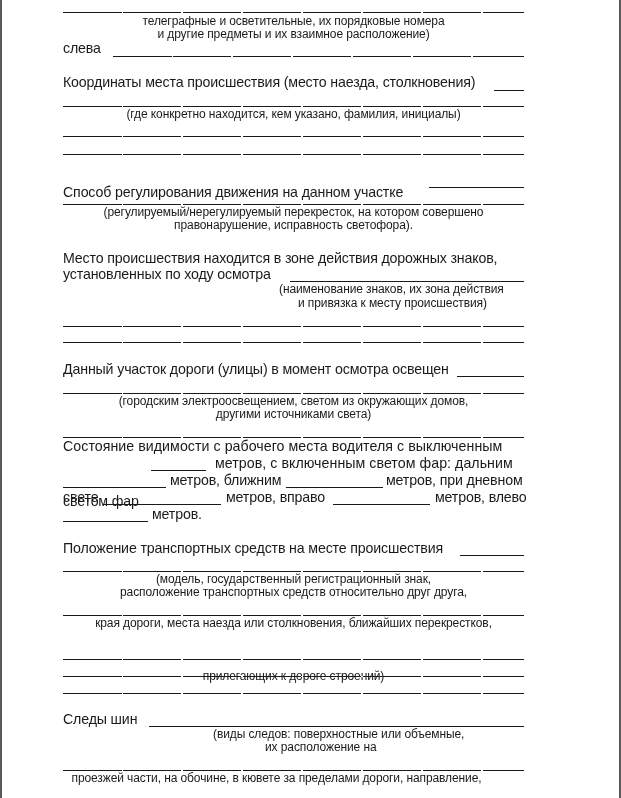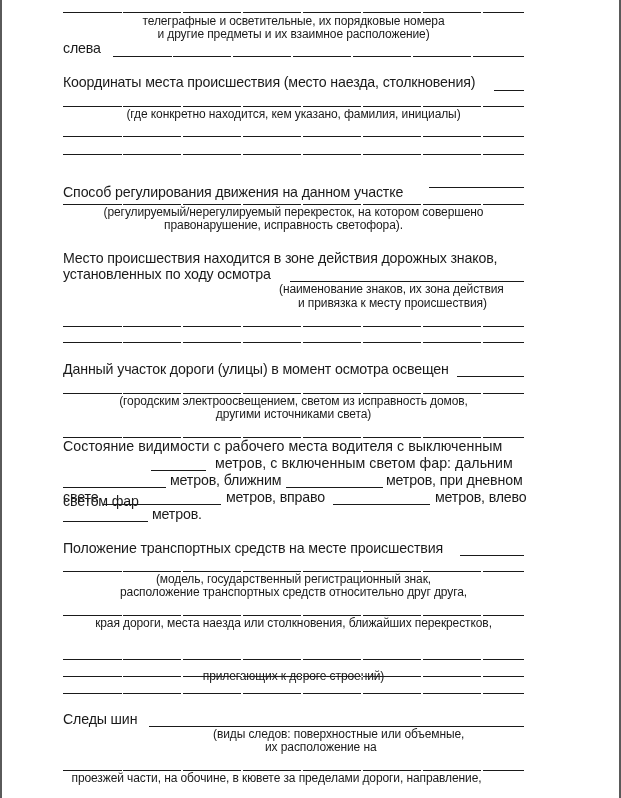--- a/index.html
+++ b/index.html
@@ -42,34 +42,34 @@
 <div class="field" style="left:494px; top:90px; width:30px;"></div>
 <div class="seg" style="left:63px; top:106px; width:461px;"></div>
 <div class="ab h center" style="left:63px; top:107px; width:461px;">(где конкретно находится, кем указано, фамилия, инициалы)</div>
 <div class="seg" style="left:63px; top:136px; width:461px;"></div>
 <div class="seg" style="left:63px; top:154px; width:461px;"></div>
 
 <div class="ab t" style="left:63px; top:172px;margin-top:12px;">Способ регулирования движения на данном участке</div>
 <div class="field" style="left:429px; top:187px; width:95px;"></div>
 <div class="seg" style="left:63px; top:204px; width:461px;"></div>
 <div class="ab h center" style="left:63px; top:205px; width:461px;">(регулируемый/нерегулируемый перекресток, на котором совершено</div>
-<div class="ab h center" style="left:53px; top:218px; width:461px;">правонарушение, исправность светофора).</div>
+<div class="ab h center" style="left:63px; top:218px; width:461px;">правонарушение, исправность светофора).</div>
 
 <div class="ab t" style="left:63px; top:250px;">Место происшествия находится в зоне действия дорожных знаков,</div>
 <div class="ab t" style="left:63px; top:266px;">установленных по ходу осмотра</div>
 <div class="field" style="left:290px; top:281px; width:234px;"></div>
 <div class="ab h" style="left:279px; top:282px;">(наименование знаков, их зона действия</div>
 <div class="ab h" style="left:298px; top:296px;">и привязка к месту происшествия)</div>
 <div class="seg" style="left:63px; top:326px; width:461px;"></div>
 <div class="seg" style="left:63px; top:342px; width:461px;"></div>
 
 <div class="ab t" style="left:63px; top:361px;">Данный участок дороги (улицы) в момент осмотра освещен</div>
 <div class="field" style="left:457px; top:376px; width:67px;"></div>
 <div class="seg" style="left:63px; top:393px; width:461px;"></div>
-<div class="ab h center" style="left:63px; top:394px; width:461px;">(городским электроосвещением, светом из исправность домов,</div>
+<div class="ab h center" style="left:63px; top:394px; width:461px;">(городским электроосвещением, светом из окружающих домов,</div>
 <div class="ab h center" style="left:63px; top:407px; width:461px;">другими источниками света)</div>
 <div class="seg" style="left:63px; top:437px; width:461px;"></div>
 
 <div class="ab t" style="left:63px; top:438px; letter-spacing:0.05px;">Состояние видимости с рабочего места водителя с выключенным</div>
 <div class="ab t" style="left:63px; top:455px;margin-top:38px;">светом фар</div>
 <div class="field" style="left:151px; top:470px; width:55px;"></div>
 <div class="ab t" style="left:215px; top:455px; letter-spacing:0.05px;">метров, с включенным светом фар: дальним</div>
 
 <div class="field" style="left:63px; top:487px; width:103px;"></div>
 <div class="ab t" style="left:170px; top:472px;">метров, ближним</div>

